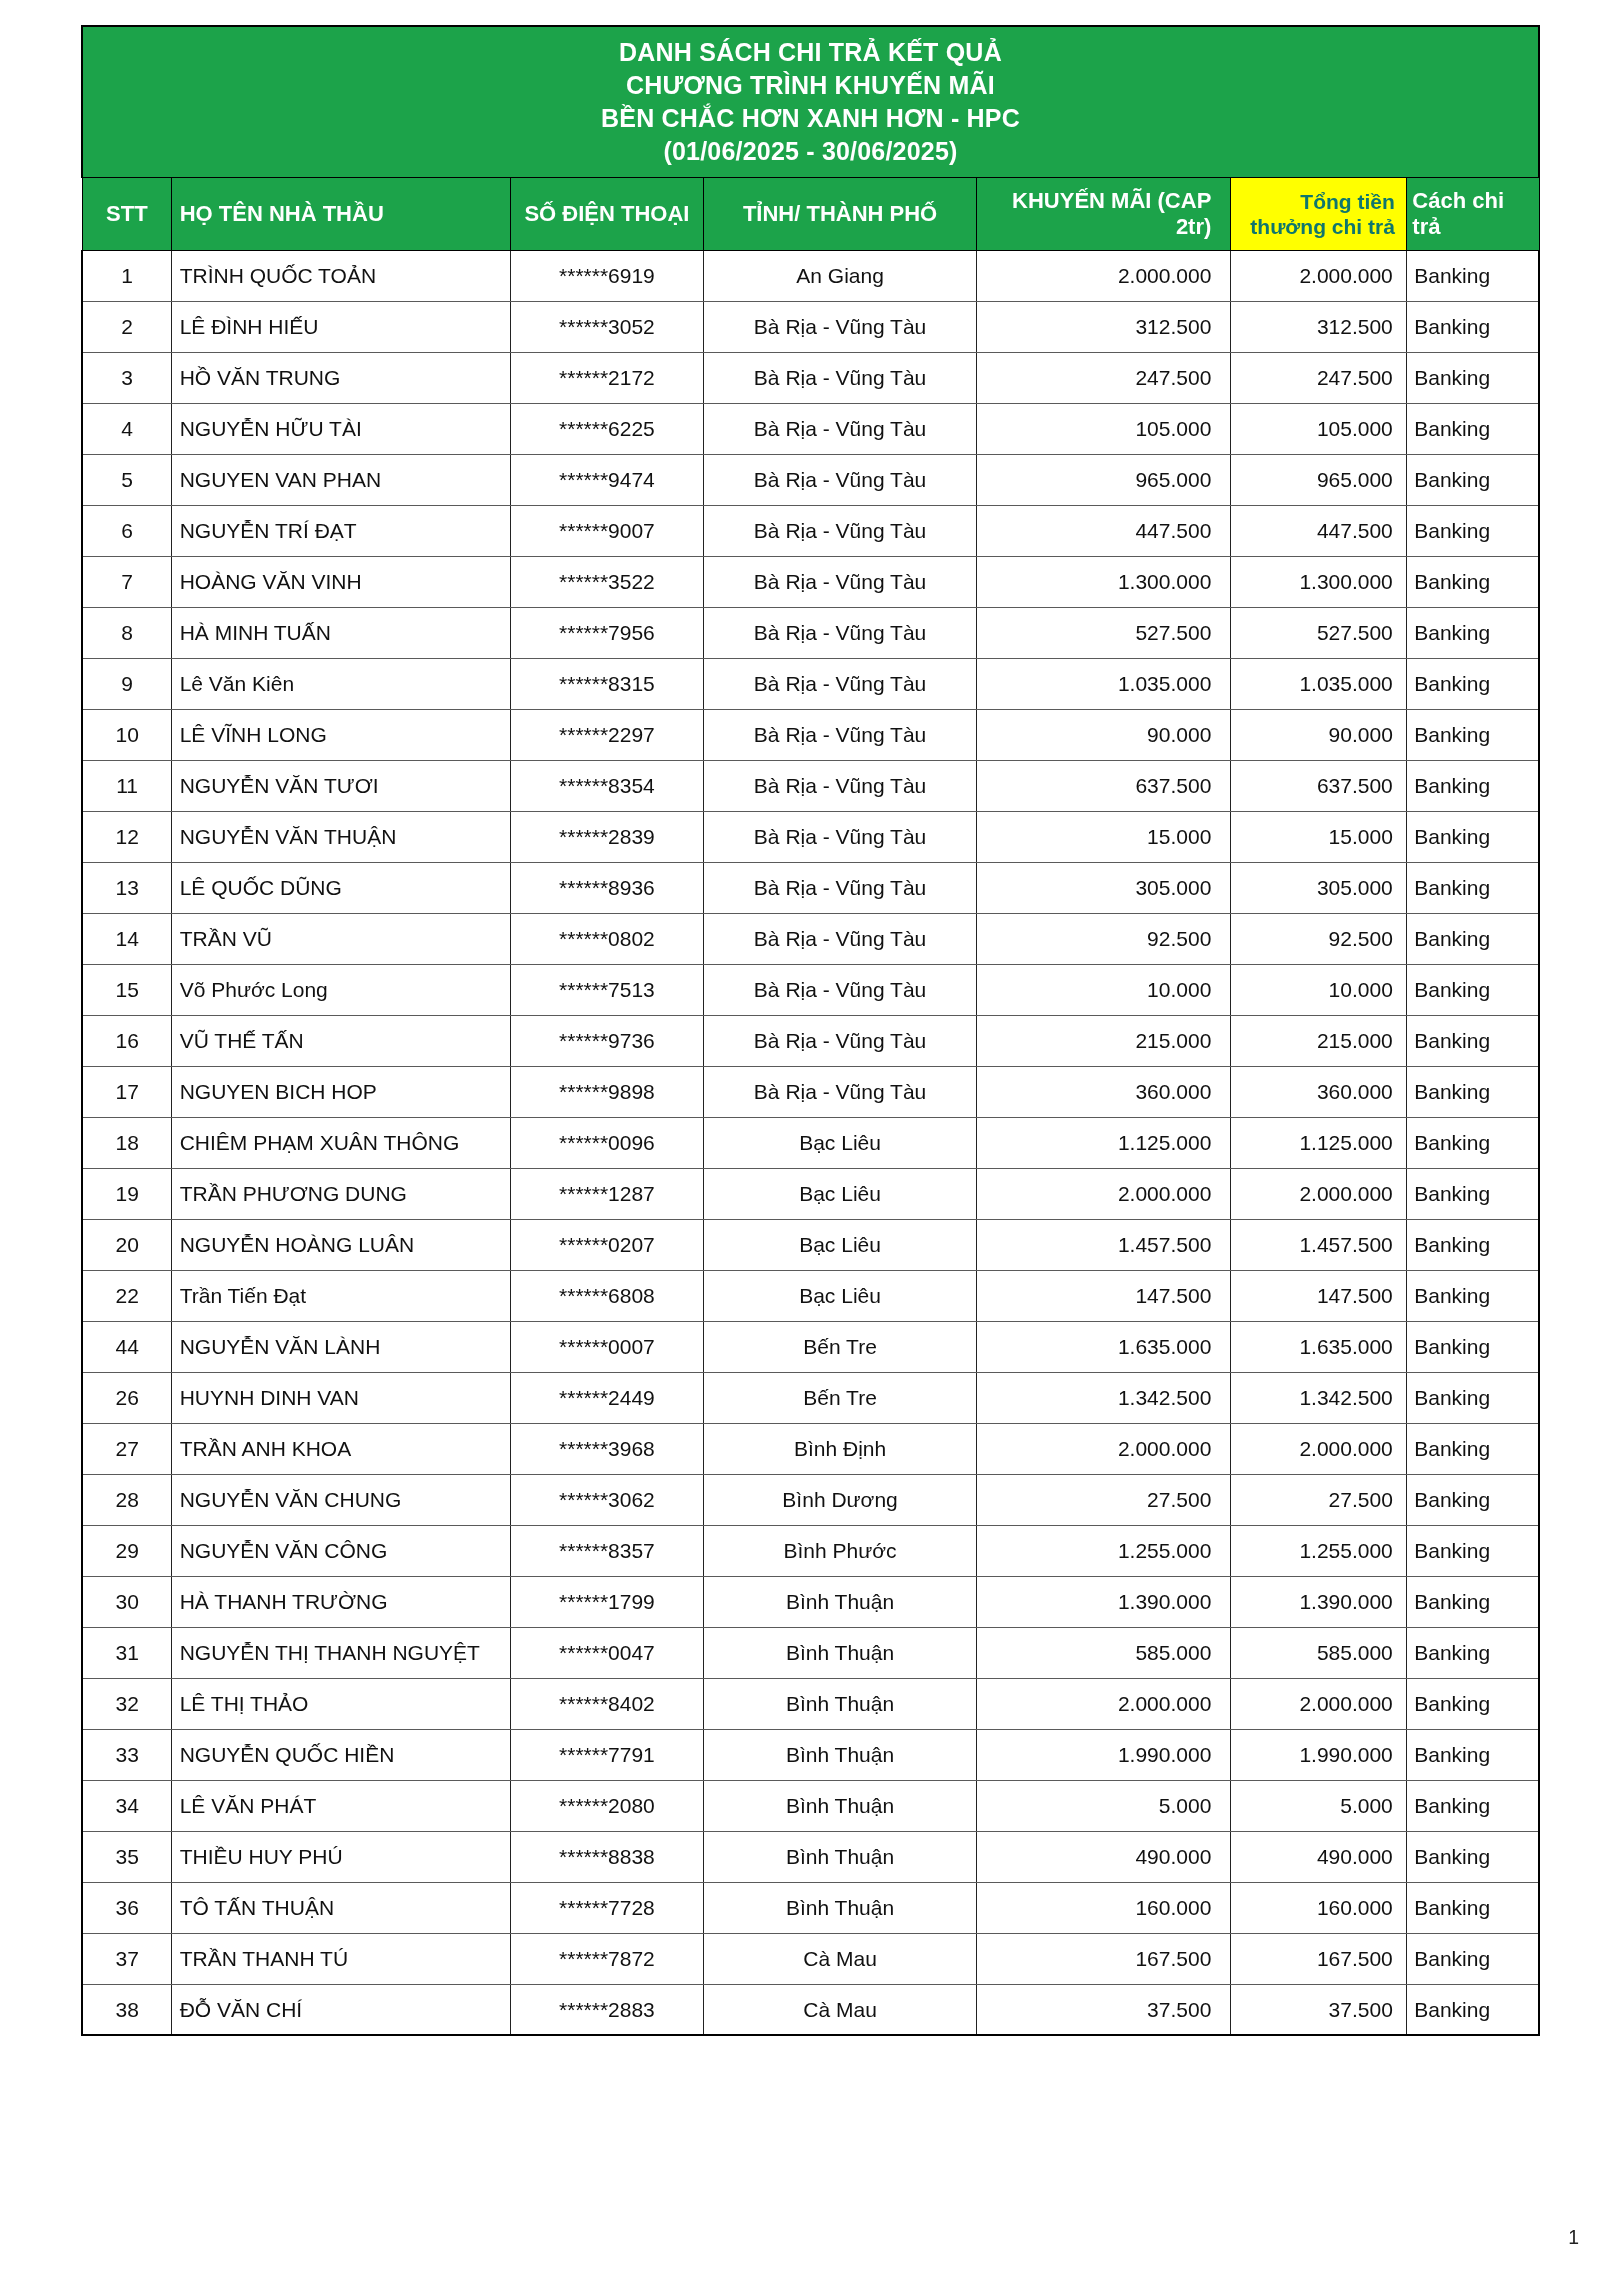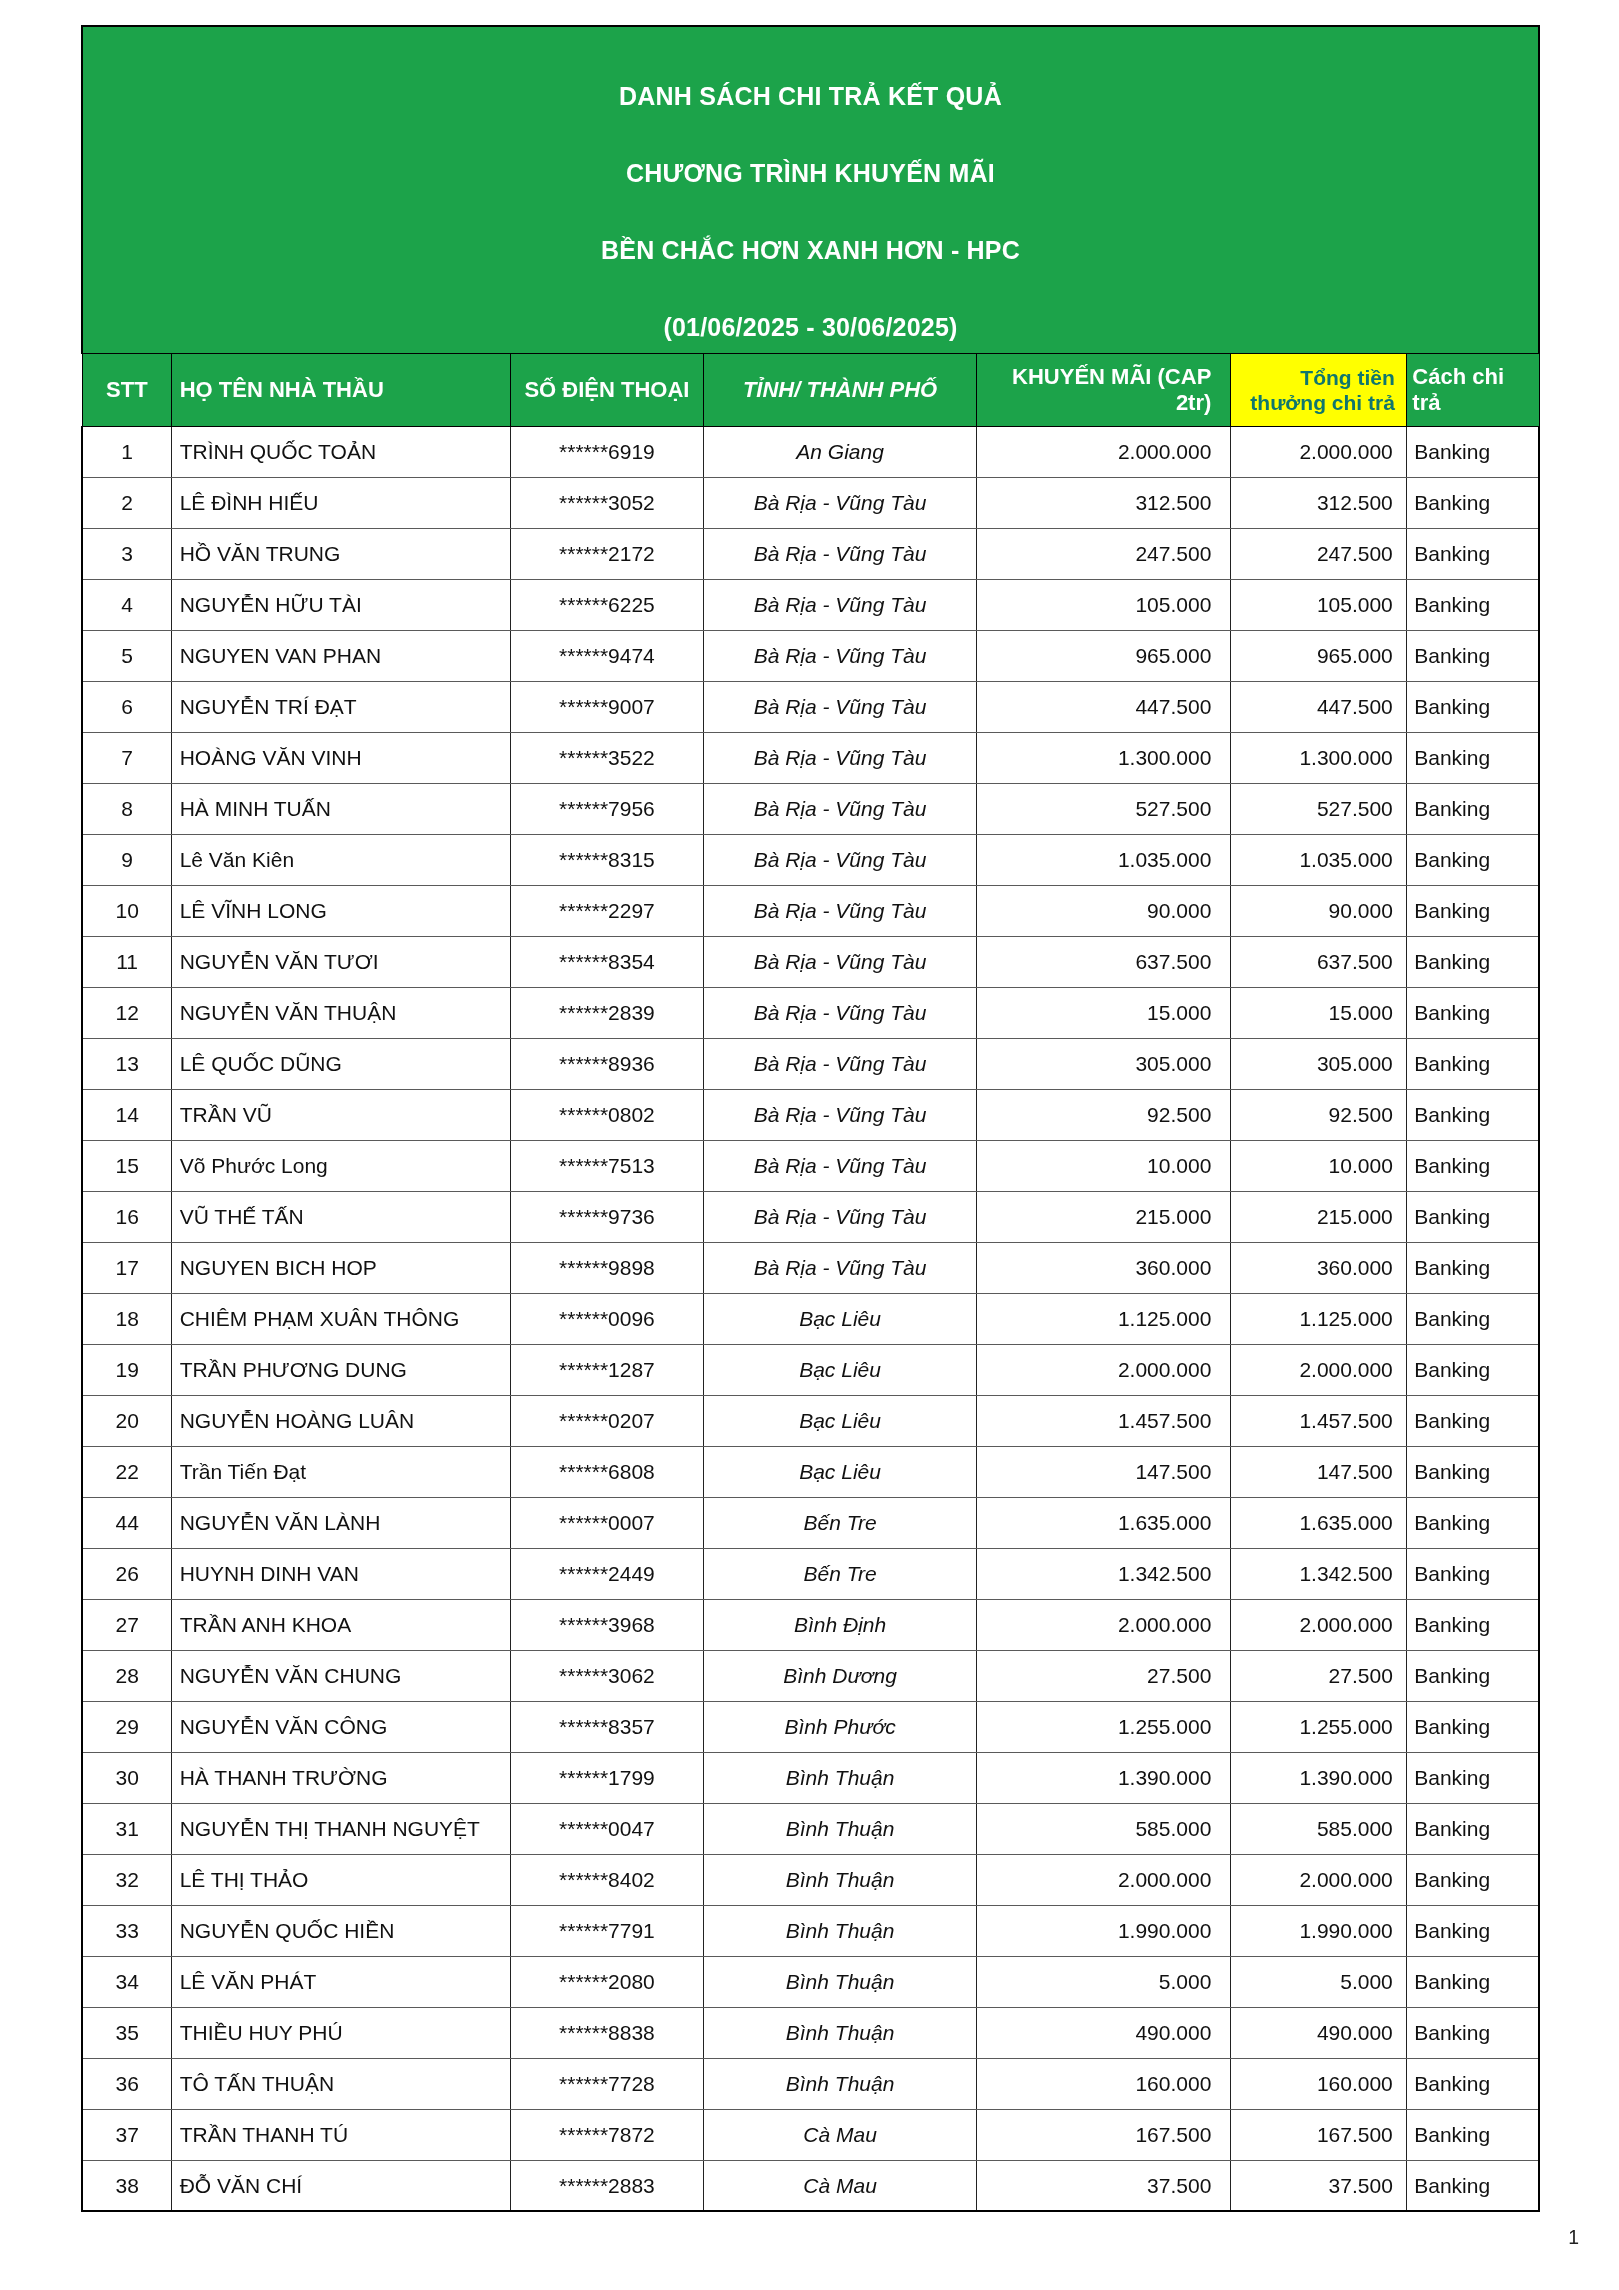--- a/index.html
+++ b/index.html
@@ -32,21 +32,20 @@
     align-items:center;
     justify-content:center;
     padding:9.2px 0;
   }
   .banner div{
     color:#fff;
     font-weight:bold;
     font-size:25px;
     line-height:33px;
     letter-spacing:0.2px;
-    margin-top:44px;
   }
   table{
     width:100%;
     border-collapse:collapse;
     table-layout:fixed;
   }
   thead th{
     background:var(--green);
     color:#fff;
     font-weight:bold;
@@ -77,21 +76,21 @@
     vertical-align:middle;
     white-space:nowrap;
     overflow:hidden;
   }
   tbody tr:last-child td{border-bottom:2.8px solid #000;}
   tbody td:first-child{border-left:2.8px solid #000;}
   tbody td:last-child{border-right:2.8px solid #000;}
   .col-stt{width:88px;text-align:center;}
   .col-name{width:332px;text-align:left;}
   .col-phone{width:189px;text-align:center;}
-  .col-province{width:268px;text-align:center;font-style:italic;}
+  .col-province{width:268px;text-align:center;}
   .col-promo{width:249px;text-align:right;padding-right:19px;}
   .col-total{width:172px;text-align:right;padding-right:13px;}
   .col-method{width:130px;text-align:left;}
   .page-number{
     position:absolute;
     right:41px;
     top:2226px;
     font-size:19.4px;
     color:#222;
   }

